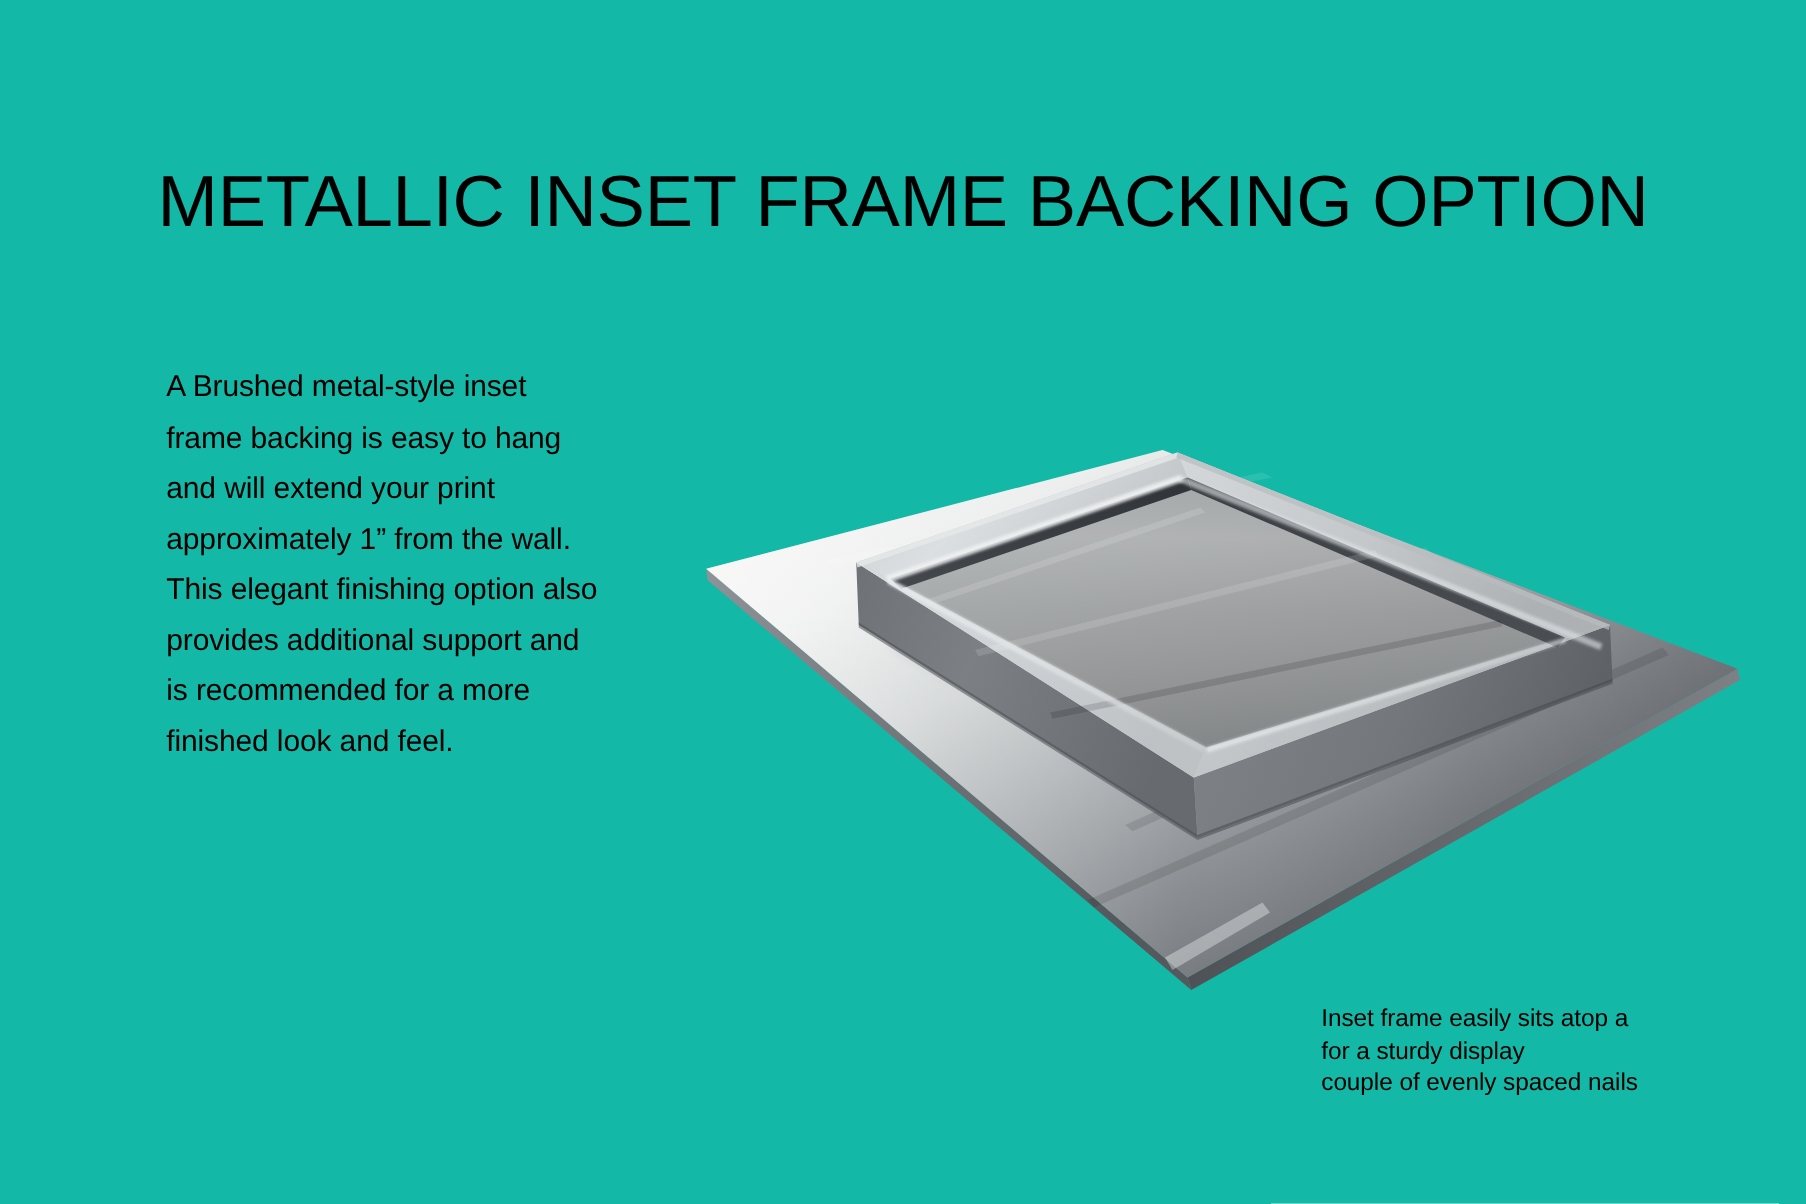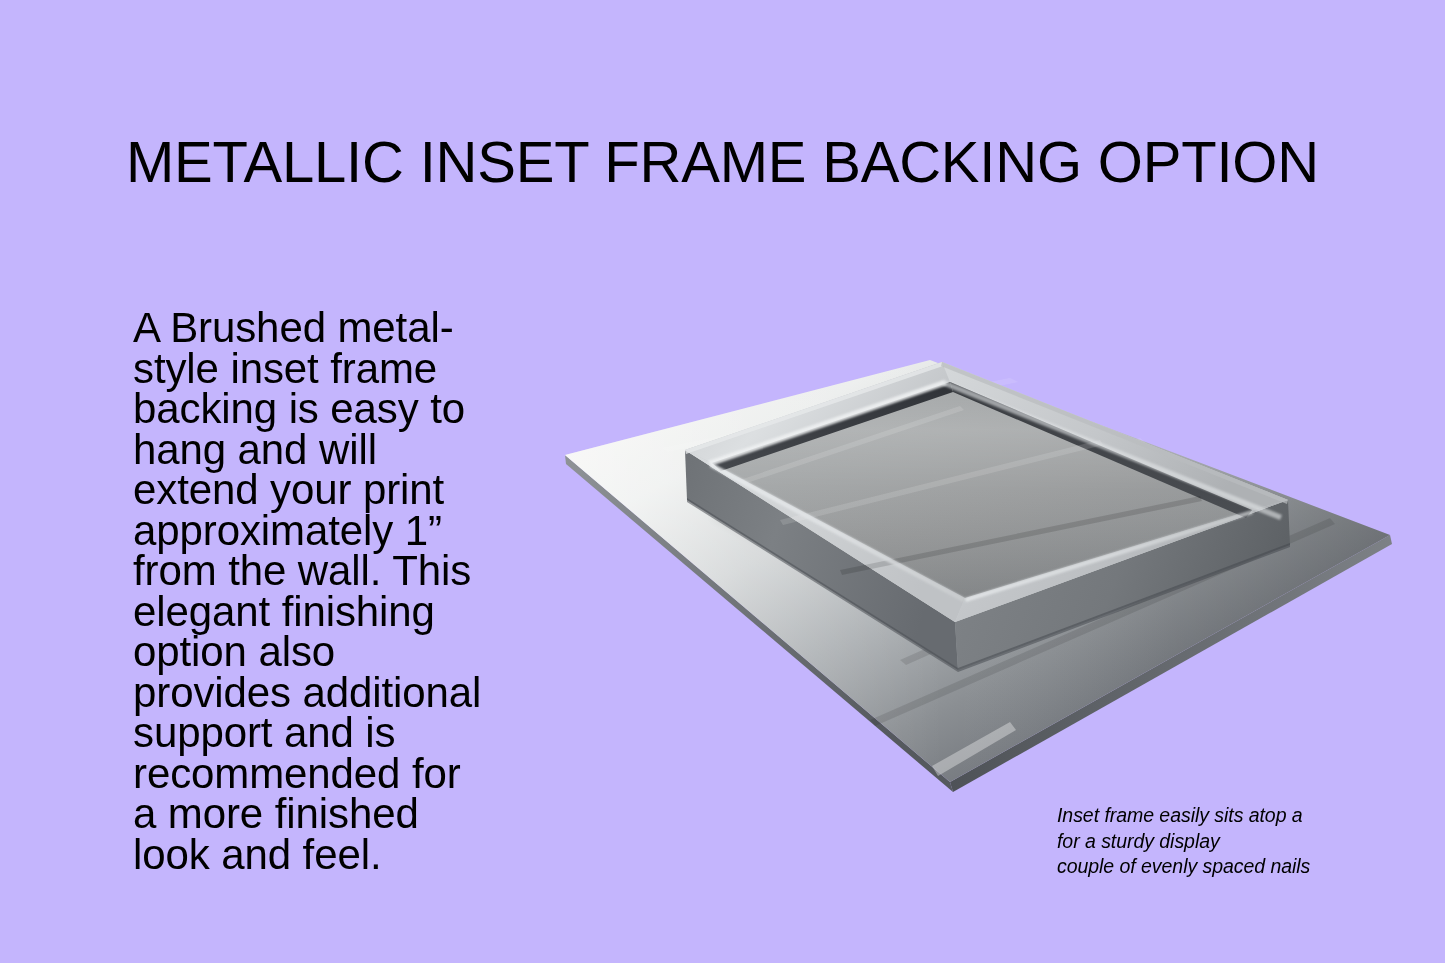--- a/index.html
+++ b/index.html
@@ -16,21 +16,21 @@
     font-family: "Liberation Sans", sans-serif;
     color: #000000;
     -webkit-font-smoothing: antialiased;
   }
 
   #slide {
     position: absolute;
     left: 0; top: 0;
     width: 1445px;
     height: 963px;
-    background: #c4b5fd;
+    background: #14b8a6;
   }
 
   
   #slide-title {
     position: absolute;
     left: 126px;
     top: 92px;
     width: 1200px;
     font-size: 58px;
     line-height: 1.06;
@@ -39,40 +39,40 @@
     white-space: nowrap;
     color: #000000;
   }
 
   
   #body-copy {
     position: absolute;
     left: 133px;
     top: 266px;
     width: 352px;
-    font-size: 42px;
+    font-size: 24px;
     line-height: 40.5px;
     font-weight: 400;
     color: #000000;
     letter-spacing: -0.1px;
   }
 
   
   #caption {
     position: absolute;
     left: 1057px;
     top: 803px;
     width: 300px;
     font-size: 19.5px;
     line-height: 25.5px;
     font-weight: 400;
     color: #000000;
     letter-spacing: -0.05px;
   }
-  #caption .cap-line { display: block; font-style: italic; }
+  #caption .cap-line { display: block; }
 
   
   #illustration {
     position: absolute;
     left: 540px;
     top: 330px;
     width: 880px;
     height: 480px;
   }
   #illustration svg {

